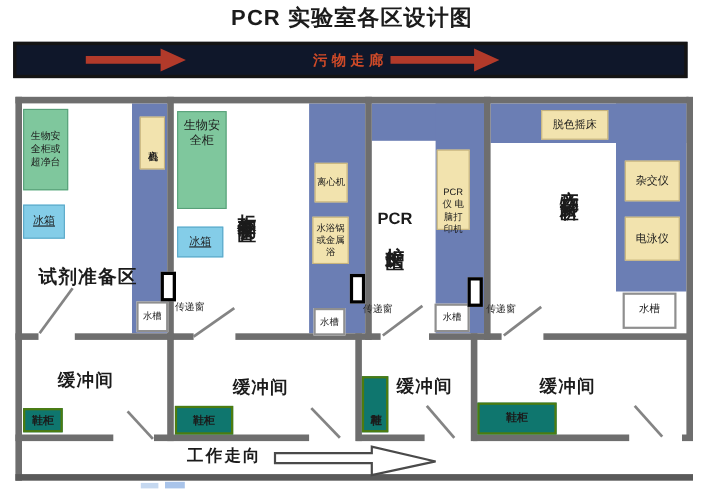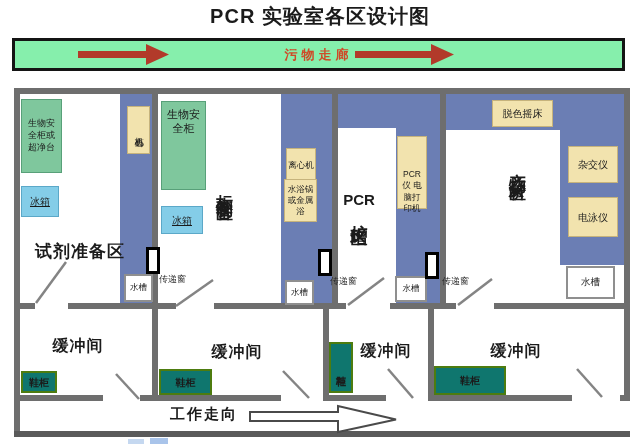--- a/index.html
+++ b/index.html
@@ -16,21 +16,21 @@
   .sinkbox{background:#ffffff;border:2px solid #8f8f8f;font-size:8.5px;}
   .purple{background:#0f766e;border:2px solid #4d7c0f;font-size:10px;font-weight:bold;}
   .pt{position:absolute;background:#ffffff;border:3px solid #000000;box-sizing:border-box;}
   .eq{font-size:9px;}
   .vtext{writing-mode:vertical-rl;text-orientation:upright;}
   .room-label{font-weight:bold;font-size:17px;letter-spacing:1px;}
   .buf-label{position:absolute;font-weight:bold;font-size:16px;text-align:center;letter-spacing:1px;}
   .small-label{position:absolute;font-size:9px;color:#2a2a2a;}
   #title{position:absolute;left:0;top:3px;width:640px;text-align:center;
          font-size:20px;font-weight:bold;letter-spacing:1px;}
-  #banner{position:absolute;left:12px;top:38px;width:613px;height:33px;background:#86efac;
+  #banner{position:absolute;left:12px;top:38px;width:613px;height:33px;background:#0f172a;
           border:3px solid #141414;box-sizing:border-box;display:flex;align-items:center;justify-content:center;}
   #banner-label{font-size:13px;font-weight:bold;color:#cf4a28;letter-spacing:4px;}
   #overlay{position:absolute;left:0;top:0;pointer-events:none;}
   .wrapspan{display:inline-block;}
 </style>
 </head>
 <body>
 
 <div id="canvas">
 
@@ -79,21 +79,21 @@
   <div class="box tan vtext eq" style="left:127px;top:106px;width:23px;height:48px;">离心机</div>
   <div class="box sinkbox" style="left:124px;top:274px;width:29px;height:28px;">水槽</div>
   <div class="abs room-label" style="left:24px;top:240px;width:112px;text-align:center;">试剂准备区</div>
 
   <div class="box green" style="left:161px;top:101px;width:45px;height:89px;align-items:flex-start;padding-top:5px;">
     <span class="wrapspan" style="width:34px;font-size:11px;">生物安全柜</span>
   </div>
   <div class="box fridge" style="left:161px;top:206px;width:42px;height:28px;font-size:10px;">冰箱</div>
   <div class="abs room-label vtext" style="left:213px;top:180px;height:115px;letter-spacing:3px;">标本制备区</div>
   <div class="box tan" style="left:286px;top:148px;width:30px;height:36px;font-size:8.5px;">离心机</div>
-  <div class="box tan" style="left:284px;top:179px;width:33px;height:43px;">
+  <div class="box tan" style="left:284px;top:197px;width:33px;height:43px;">
     <span class="wrapspan" style="width:27px;font-size:8.5px;">水浴锅或金属浴</span>
   </div>
   <div class="box sinkbox" style="left:285px;top:280px;width:29px;height:25px;">水槽</div>
 
   <div class="abs" style="left:338px;top:191px;width:42px;display:flex;flex-direction:column;align-items:center;gap:3px;">
     <span style="font-weight:bold;font-size:15px;">PCR</span>
     <span class="vtext room-label" style="letter-spacing:3px;">扩增区</span>
   </div>
   <div class="box tan" style="left:397px;top:136px;width:30px;height:73px;">
     <span class="wrapspan" style="width:24px;font-size:8.5px;margin-top:38px;">PCR仪 电脑打印机</span>

